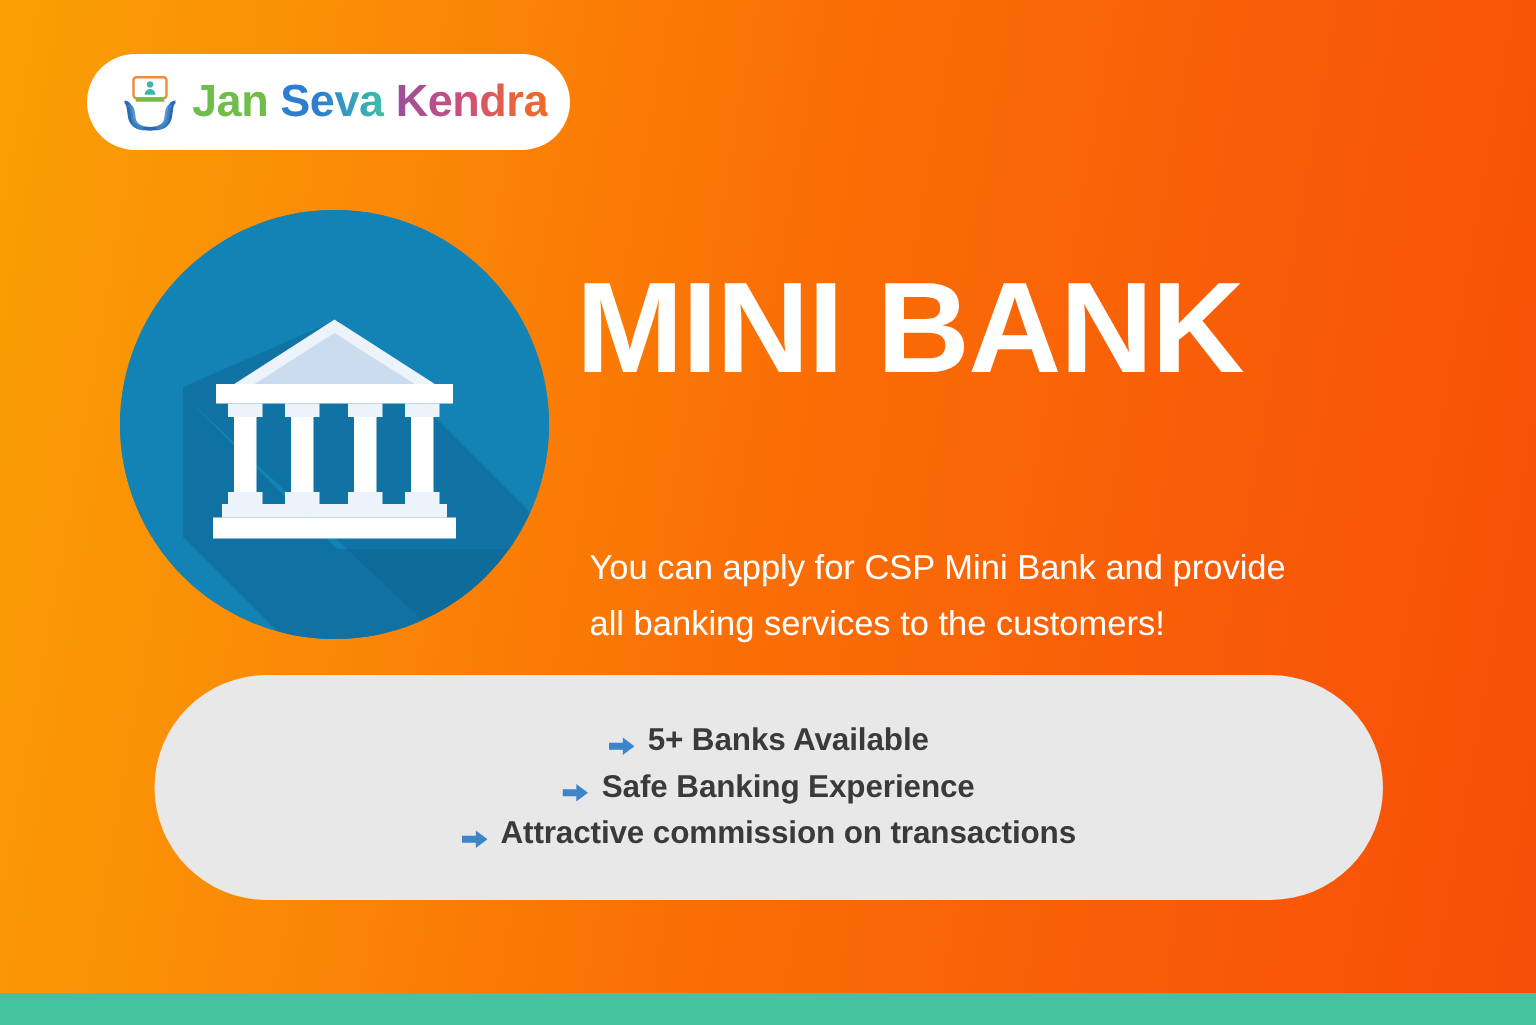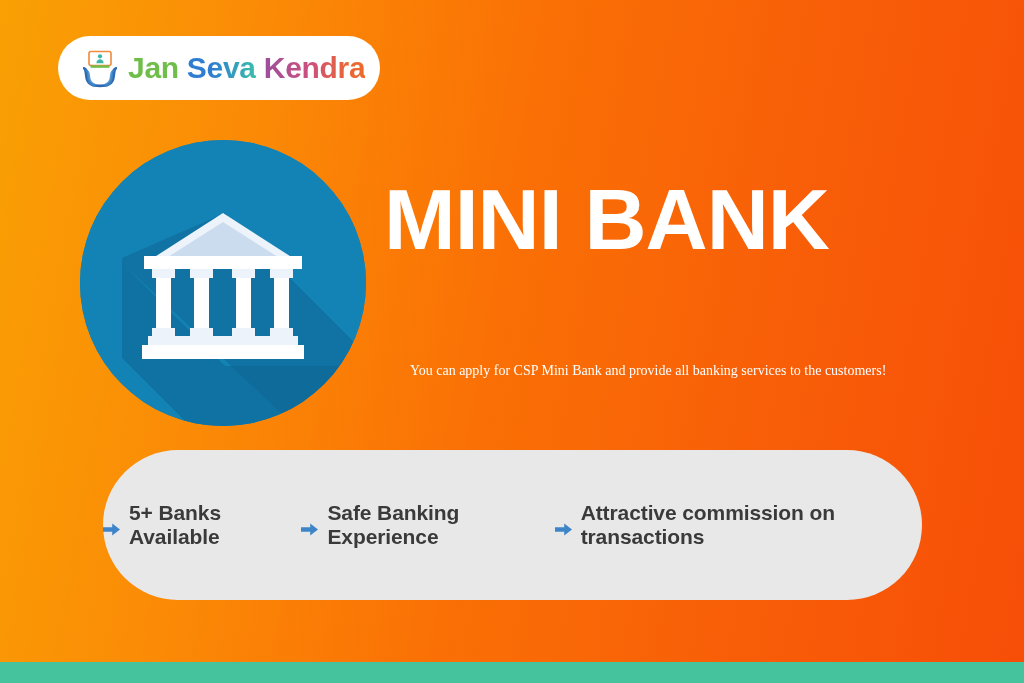--- a/index.html
+++ b/index.html
@@ -76,37 +76,36 @@
     color:#FFFFFF;
     font-size:86px;
     font-weight:bold;
     line-height:0.98;
     letter-spacing:-1px;
   }
   .headline .line2 { display:block; }
 
   .desc {
     position:absolute;
-    left:410px; top:360px;
+    left:393px; top:360px;
     width:480px;
     color:#FFFFFF;
-    font-size:14px;
+    font-size:23px;
     line-height:1.62;
     font-weight:normal;
-    font-family:Liberation Serif, serif;
   }
 
   
   .features {
     position:absolute;
     left:103px; top:450px;
     width:819px; height:150px;
     background:#E8E8E8;
     border-radius:75px;
-    display:flex; flex-direction:row;
+    display:flex; flex-direction:column;
     align-items:center; justify-content:center;
     gap:7px;
   }
   .feature-row {
     display:flex; align-items:center;
     gap:9px;
     color:#3A3A3A;
     font-size:21px;
     font-weight:bold;
     letter-spacing:-0.1px;

